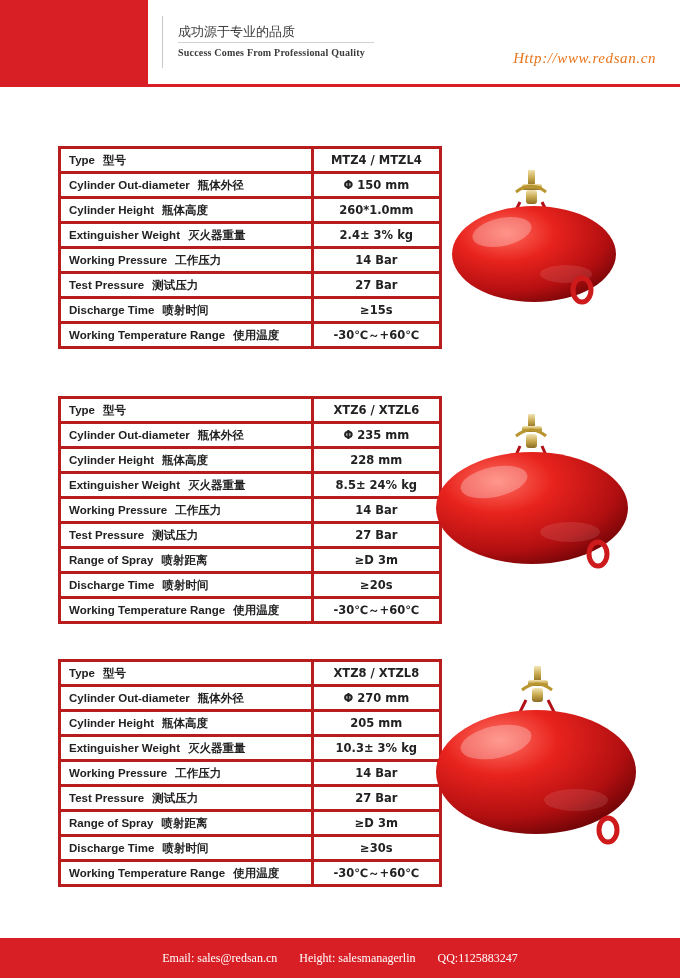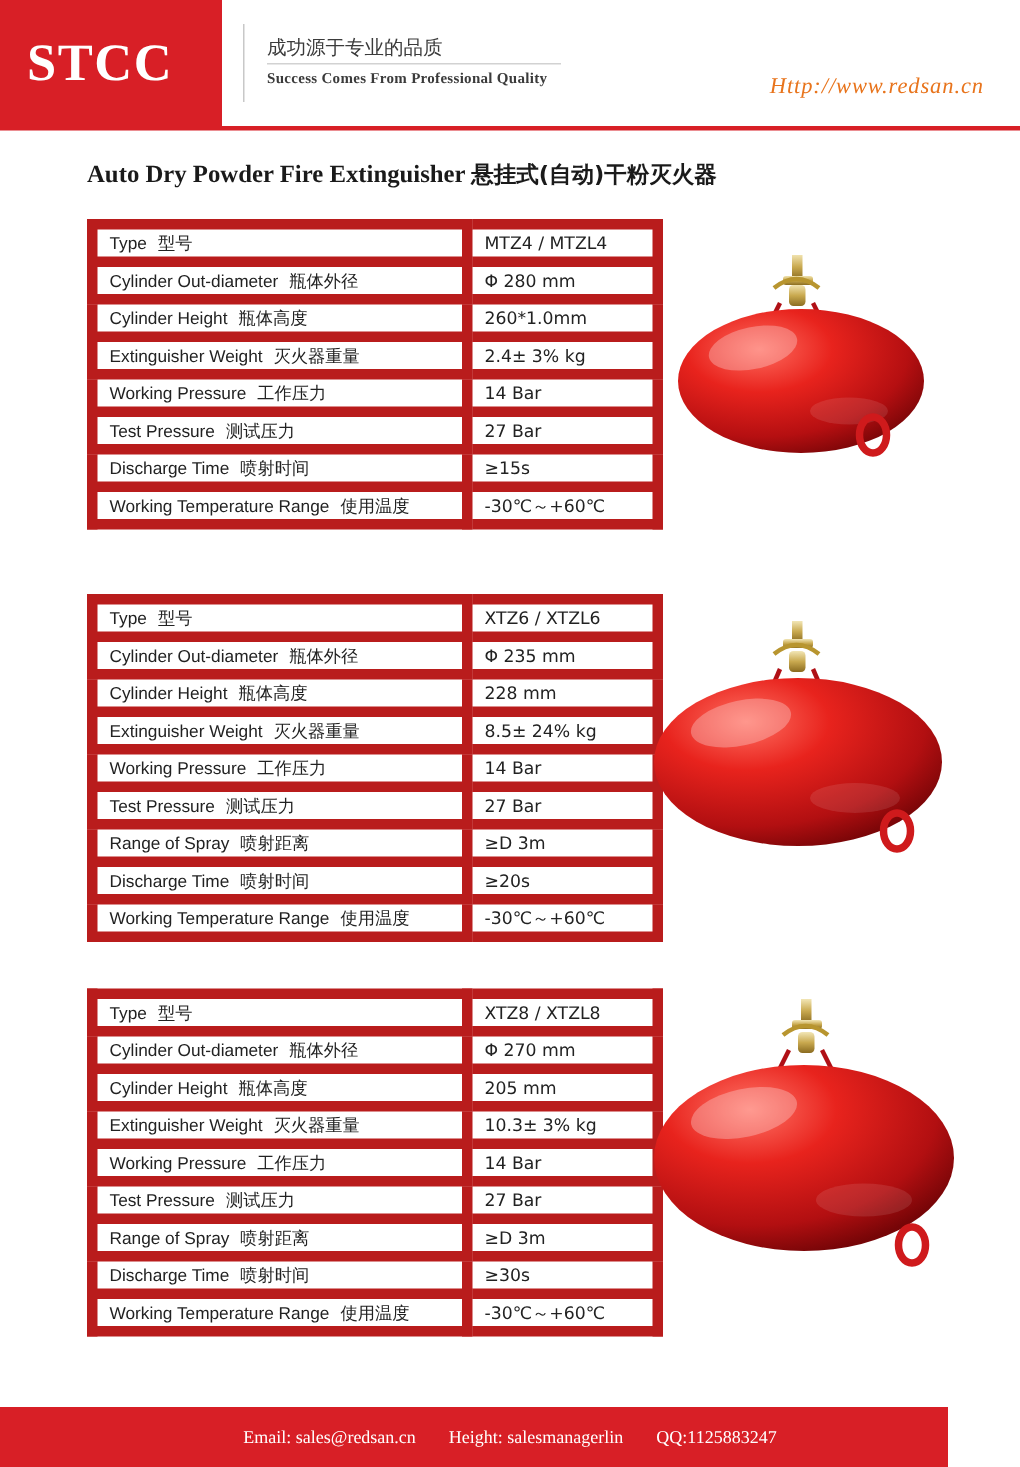--- a/index.html
+++ b/index.html
@@ -115,54 +115,56 @@
   
   .spec-table {
     position: absolute;
     width: 384px;
     border: 1px solid #d87b1e;
     border-collapse: collapse;
     background: #ffffff;
   }
   .spec-table tr { height: 25px; }
   .spec-table td {
-    border: 7px solid #b91c1c;
+    border: 3px solid #b91c1c;
     font-size: 11.5px;
     color: #222222;
     padding: 0 8px;
     font-family: "DejaVu Sans", sans-serif;
     vertical-align: middle;
+    font-weight: bold;
   }
   .spec-table td.label {
     width: 248px;
     text-align: left;
   }
   .spec-table td.label .en {
     font-family: "Liberation Sans", sans-serif;
   }
   .spec-table td.value {
+    text-align: center;
     width: 126px;
   }
   .t1 { left: 58px; top: 146px; }
   .t2 { left: 58px; top: 396px; }
   .t3 { left: 58px; top: 659px; }
   
   .photo {
     position: absolute;
   }
   .photo svg { display: block; }
   .p1 { left: 442px; top: 162px; }
   .p2 { left: 432px; top: 408px; }
   .p3 { left: 430px; top: 660px; }
   
   .footer {
     position: absolute;
     left: 0;
     bottom: 0;
-    width: 632px;
+    width: 680px;
     height: 40px;
     background: #d81f26;
   }
   .footer-inner {
     position: absolute;
     left: 0;
     top: 0;
     width: 680px;
     height: 40px;
     display: flex;
@@ -182,49 +184,44 @@
     background: #ffffff;
   }
 </style>
 </head>
 <body>
 
 <div class="page">
 
   <div class="header">
     <div class="header-red-block"></div>
-    <div class="logo-text">STCC</div>
     <div class="header-divider"></div>
     <div class="slogan-cn">成功源于专业的品质</div>
     <div class="slogan-rule"></div>
     <div class="slogan-en">Success Comes From Professional Quality</div>
     <div class="site-url">Http://www.redsan.cn</div>
   </div>
   <div class="header-bottom-rule"></div>
 
-  <div class="doc-title">
-    <span>Auto Dry Powder Fire Extinguisher</span>
-    <span class="cn">悬挂式(自动)干粉灭火器</span>
-  </div>
 
   <table class="spec-table t1">
     <tbody>
       <tr>
         <td class="label">
           <span class="en">Type</span>&nbsp;
           <span>型号</span>
         </td>
         <td class="value">MTZ4 / MTZL4</td>
       </tr>
       <tr>
         <td class="label">
           <span class="en">Cylinder Out-diameter</span>&nbsp;
           <span>瓶体外径</span>
         </td>
-        <td class="value">Φ 280 mm</td>
+        <td class="value">Φ 150 mm</td>
       </tr>
       <tr>
         <td class="label">
           <span class="en">Cylinder Height</span>&nbsp;
           <span>瓶体高度</span>
         </td>
         <td class="value">260*1.0mm</td>
       </tr>
       <tr>
         <td class="label">

